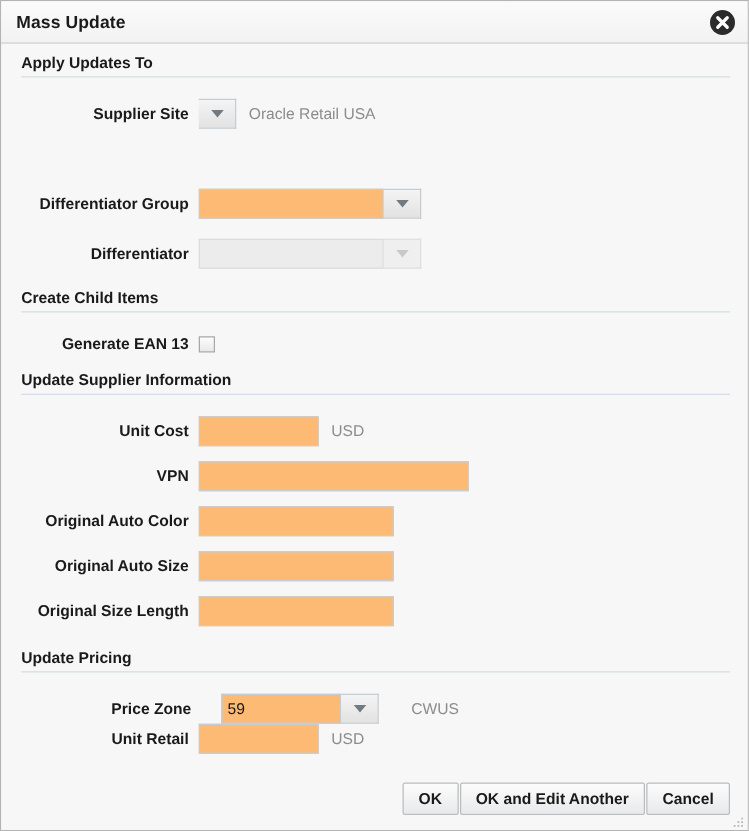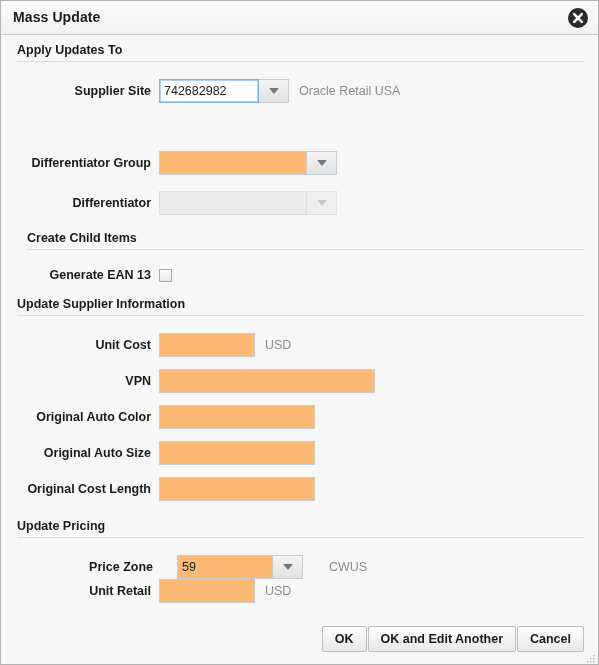--- a/index.html
+++ b/index.html
@@ -220,21 +220,20 @@
   <div class="dialog-body">
 
     <div class="section" style="top:8px;">
       <div class="section-title">Apply Updates To</div>
       <div class="section-rule"></div>
     </div>
 
     <div class="row" style="top:44px; left:0;">
       <div class="field-label">Supplier Site</div>
       <div class="combo">
-        <input class="txt focused" style="width: 100px;" value="742682982">
         <div class="drop-btn">
           <span class="caret"></span>
         </div>
       </div>
       <div class="suffix">Oracle Retail USA</div>
     </div>
 
     <div class="row" style="top:116px; left:0;align-items:center;">
       <div class="field-label">Differentiator Group</div>
       <div class="combo">
@@ -248,21 +247,21 @@
     <div class="row" style="top:156px; left:0;">
       <div class="field-label">Differentiator</div>
       <div class="combo">
         <input class="txt" style="width: 148px;" disabled="" value="">
         <div class="drop-btn disabled">
           <span class="caret dim"></span>
         </div>
       </div>
     </div>
 
-    <div class="section" style="top:196px;margin-left:10px;">
+    <div class="section" style="top:196px;">
       <div class="section-title">Create Child Items</div>
       <div class="section-rule"></div>
     </div>
 
     <div class="row" style="top:228px; left:0;">
       <div class="field-label">Generate EAN 13</div>
       <div class="chk"></div>
     </div>
 
     <div class="section" style="top:262px;">
@@ -285,21 +284,21 @@
       <div class="field-label">Original Auto Size</div>
       <input class="txt" style="width: 156px;" value="">
     </div>
 
     <div class="row" style="top:370px; left:0;">
       <div class="field-label">Original Auto Color</div>
       <input class="txt" style="width: 156px;" value="">
     </div>
 
     <div class="row" style="top:442px; left:0;">
-      <div class="field-label">Original Cost Length</div>
+      <div class="field-label">Original Size Length</div>
       <input class="txt" style="width: 156px;" value="">
     </div>
 
     <div class="section" style="top:484px;">
       <div class="section-title">Update Pricing</div>
       <div class="section-rule"></div>
     </div>
 
     <div class="row" style="top:520px; left:2px;gap:16px;">
       <div class="field-label">Price Zone</div>

